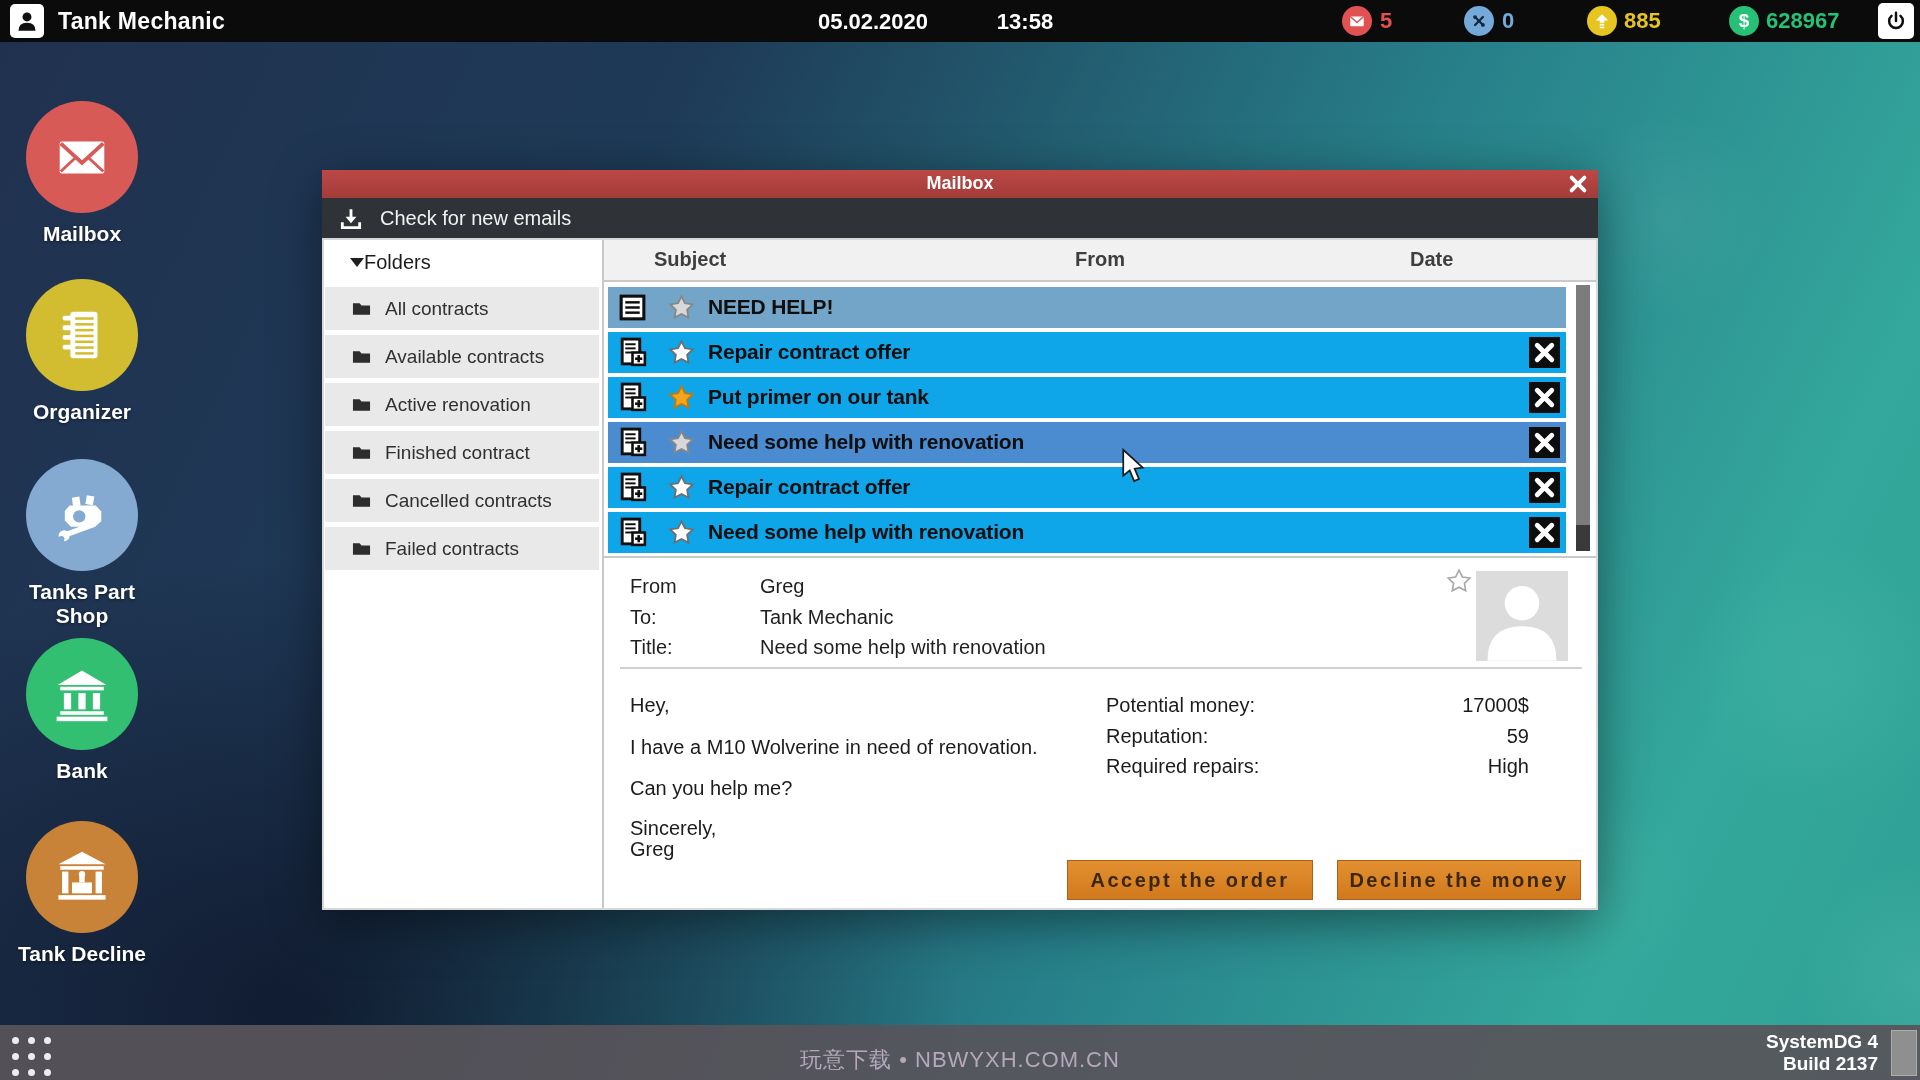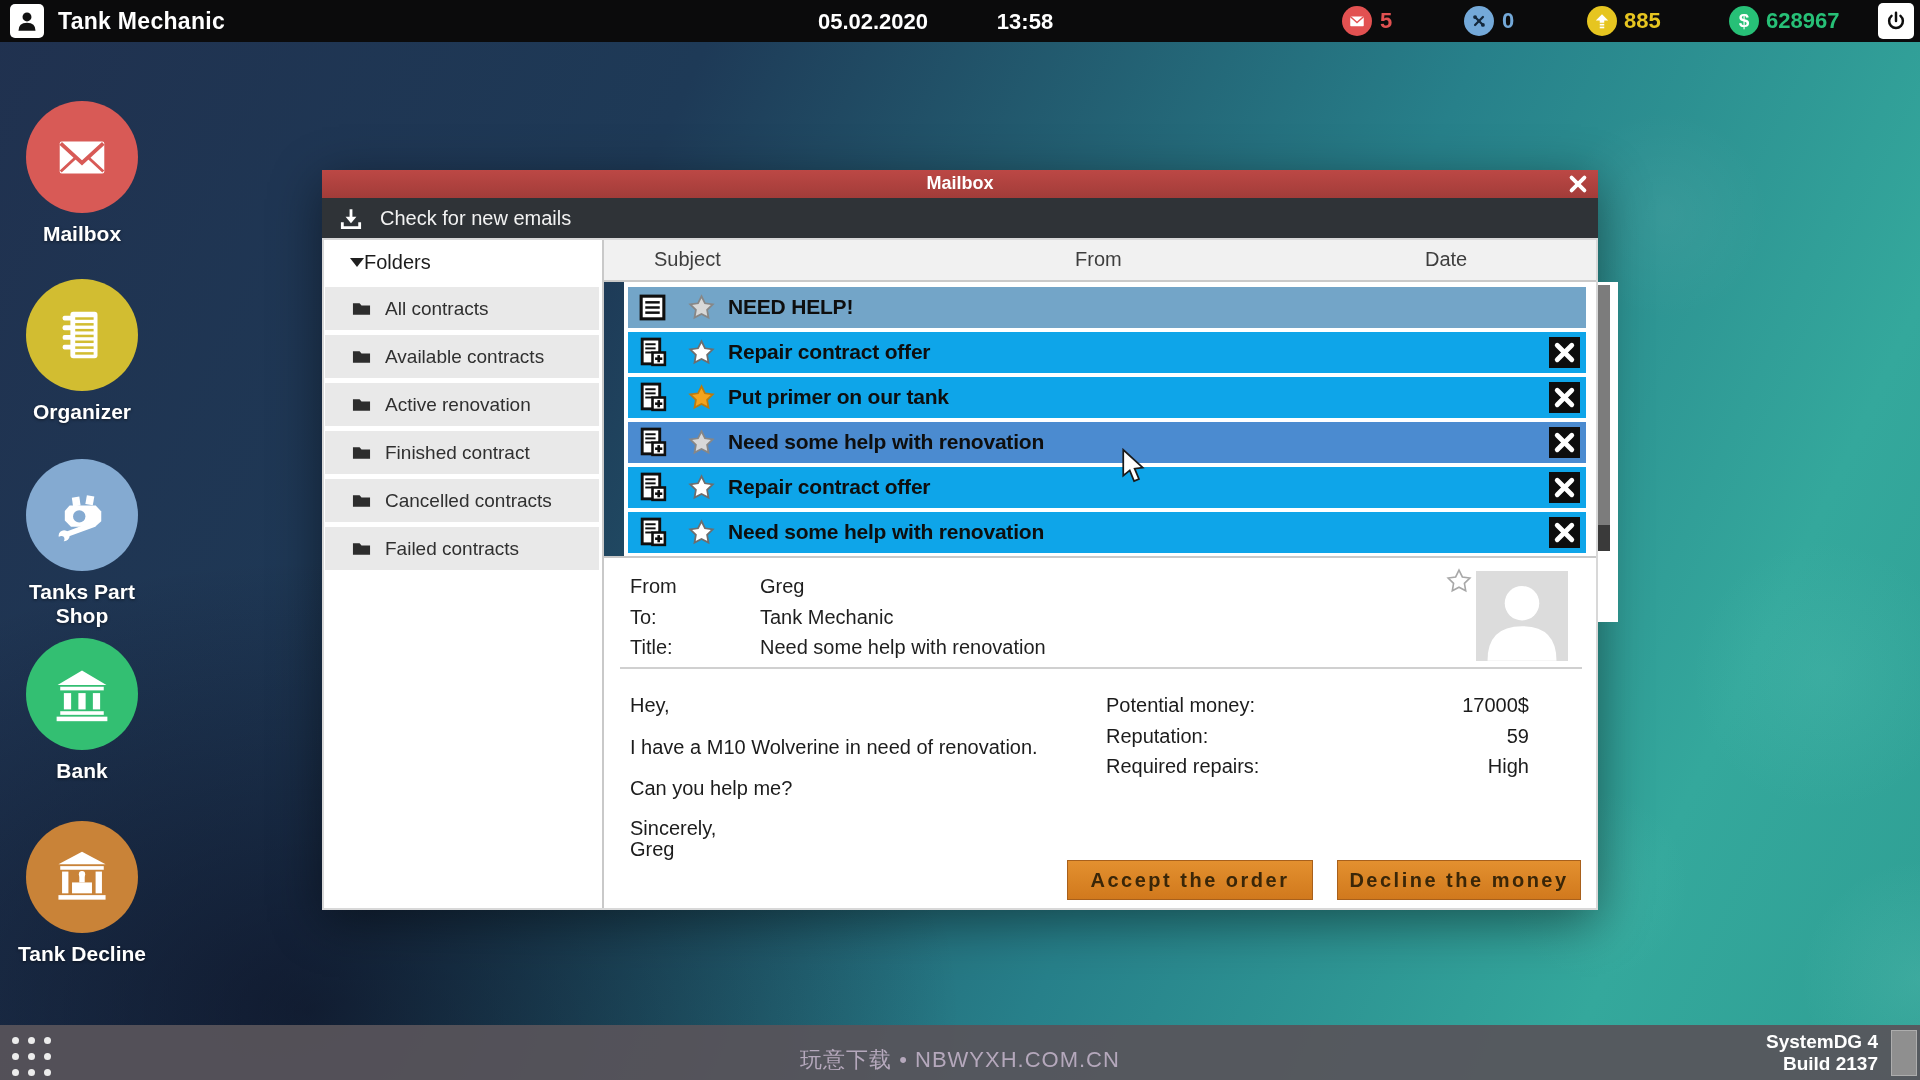--- a/index.html
+++ b/index.html
@@ -44,25 +44,25 @@
   .folders-head .tri{margin-left:28px;width:0;height:0;border-left:7px solid transparent;border-right:7px solid transparent;
     border-top:9px solid #1f1f1f;}
   .folders-head .flabel{margin-left:0;font-size:20px;color:#1c1c1c;}
   .folder-item{position:absolute;left:3px;width:274px;height:43px;background:#e9e9e9;
     display:flex;align-items:center;cursor:pointer;}
   .folder-item svg{margin-left:27px;}
   .folder-item .fi-label{margin-left:14px;font-size:19px;color:#303030;}
   .vdivider{position:absolute;left:280px;top:68px;width:2px;height:672px;background:#c9c9c9;}
   
   .list-header{position:absolute;left:282px;top:68px;width:994px;height:44px;background:#f1f1f1;
-    border-bottom:2px solid #c9c9c9;box-sizing:border-box;}
+    border-bottom:2px solid #c9c9c9;box-sizing:border-box;font-weight:bold;}
   .col-subject{position:absolute;left:50px;top:10px;font-size:20px;color:#3e3e3e;}
   .col-from{position:absolute;left:471px;top:10px;font-size:20px;color:#3e3e3e;}
-  .col-date{position:absolute;left:806px;top:10px;font-size:20px;color:#3e3e3e;margin-left:15px;}
-  .list-body{position:absolute;left:282px;top:112px;width:994px;height:340px;background:#fff;margin-left:20px;}
+  .col-date{position:absolute;left:806px;top:10px;font-size:20px;color:#3e3e3e;}
+  .list-body{position:absolute;left:282px;top:112px;width:994px;height:340px;background:#fff;}
   .mail-row{position:absolute;left:4px;width:958px;height:41px;background:#0ea5e9;cursor:pointer;}
   .mail-row.sel-light{background:#73a5c8;}
   .mail-row.sel-strong{background:#4b8bd0;}
   .row-icon{position:absolute;left:8px;top:4px;width:33px;height:33px;}
   .star{position:absolute;left:60px;top:7px;width:27px;height:27px;cursor:pointer;}
   .subject{position:absolute;left:100px;top:8px;font-size:21px;font-weight:bold;color:#0e0e0e;letter-spacing:-.2px;}
   .row-close{position:absolute;right:6px;top:5px;width:31px;height:31px;background:#0d0d0d;border:none;padding:3px;cursor:pointer;}
   .scrollbar{position:absolute;left:972px;top:3px;width:14px;height:266px;background:#7c7c7c;}
   .scrollbar .sb-end{position:absolute;left:0;bottom:0;width:14px;height:26px;background:#3a3a3a;}
   

